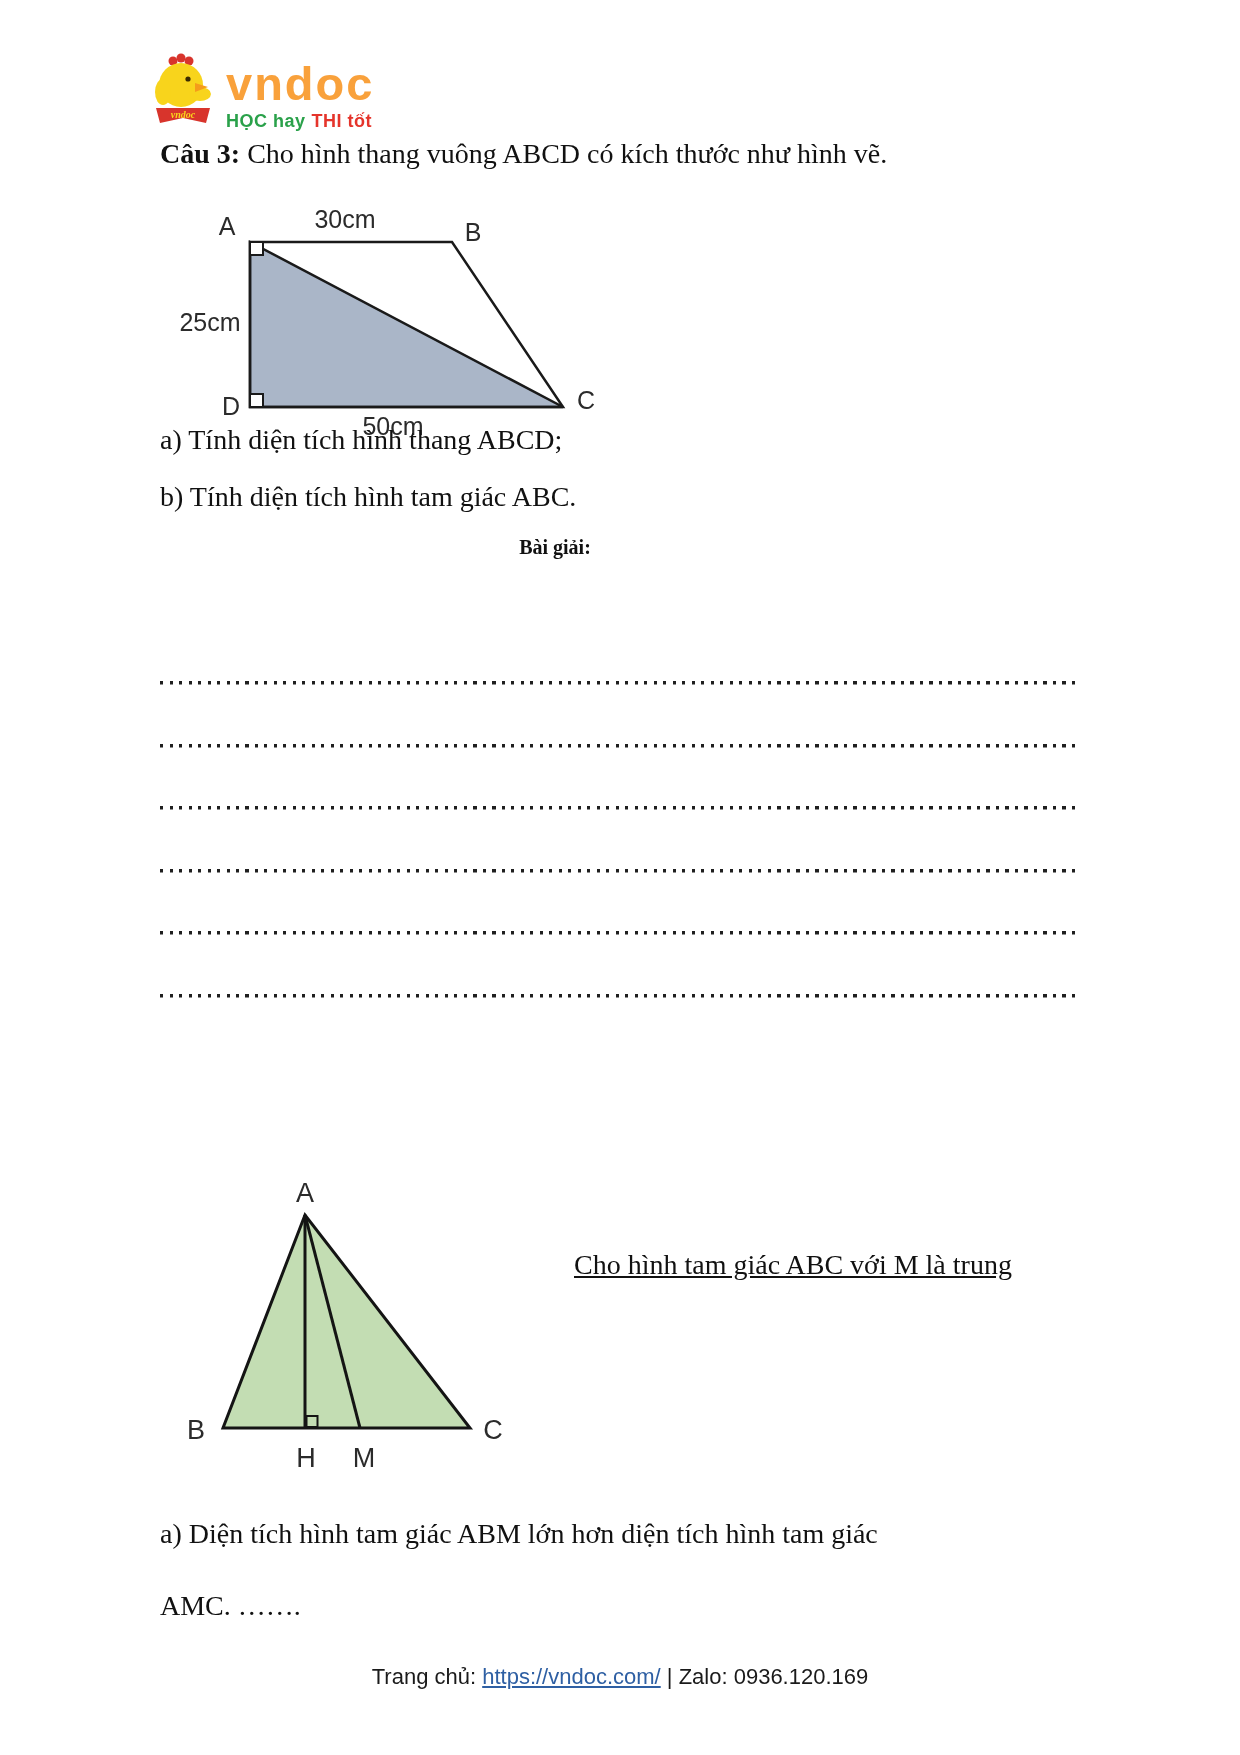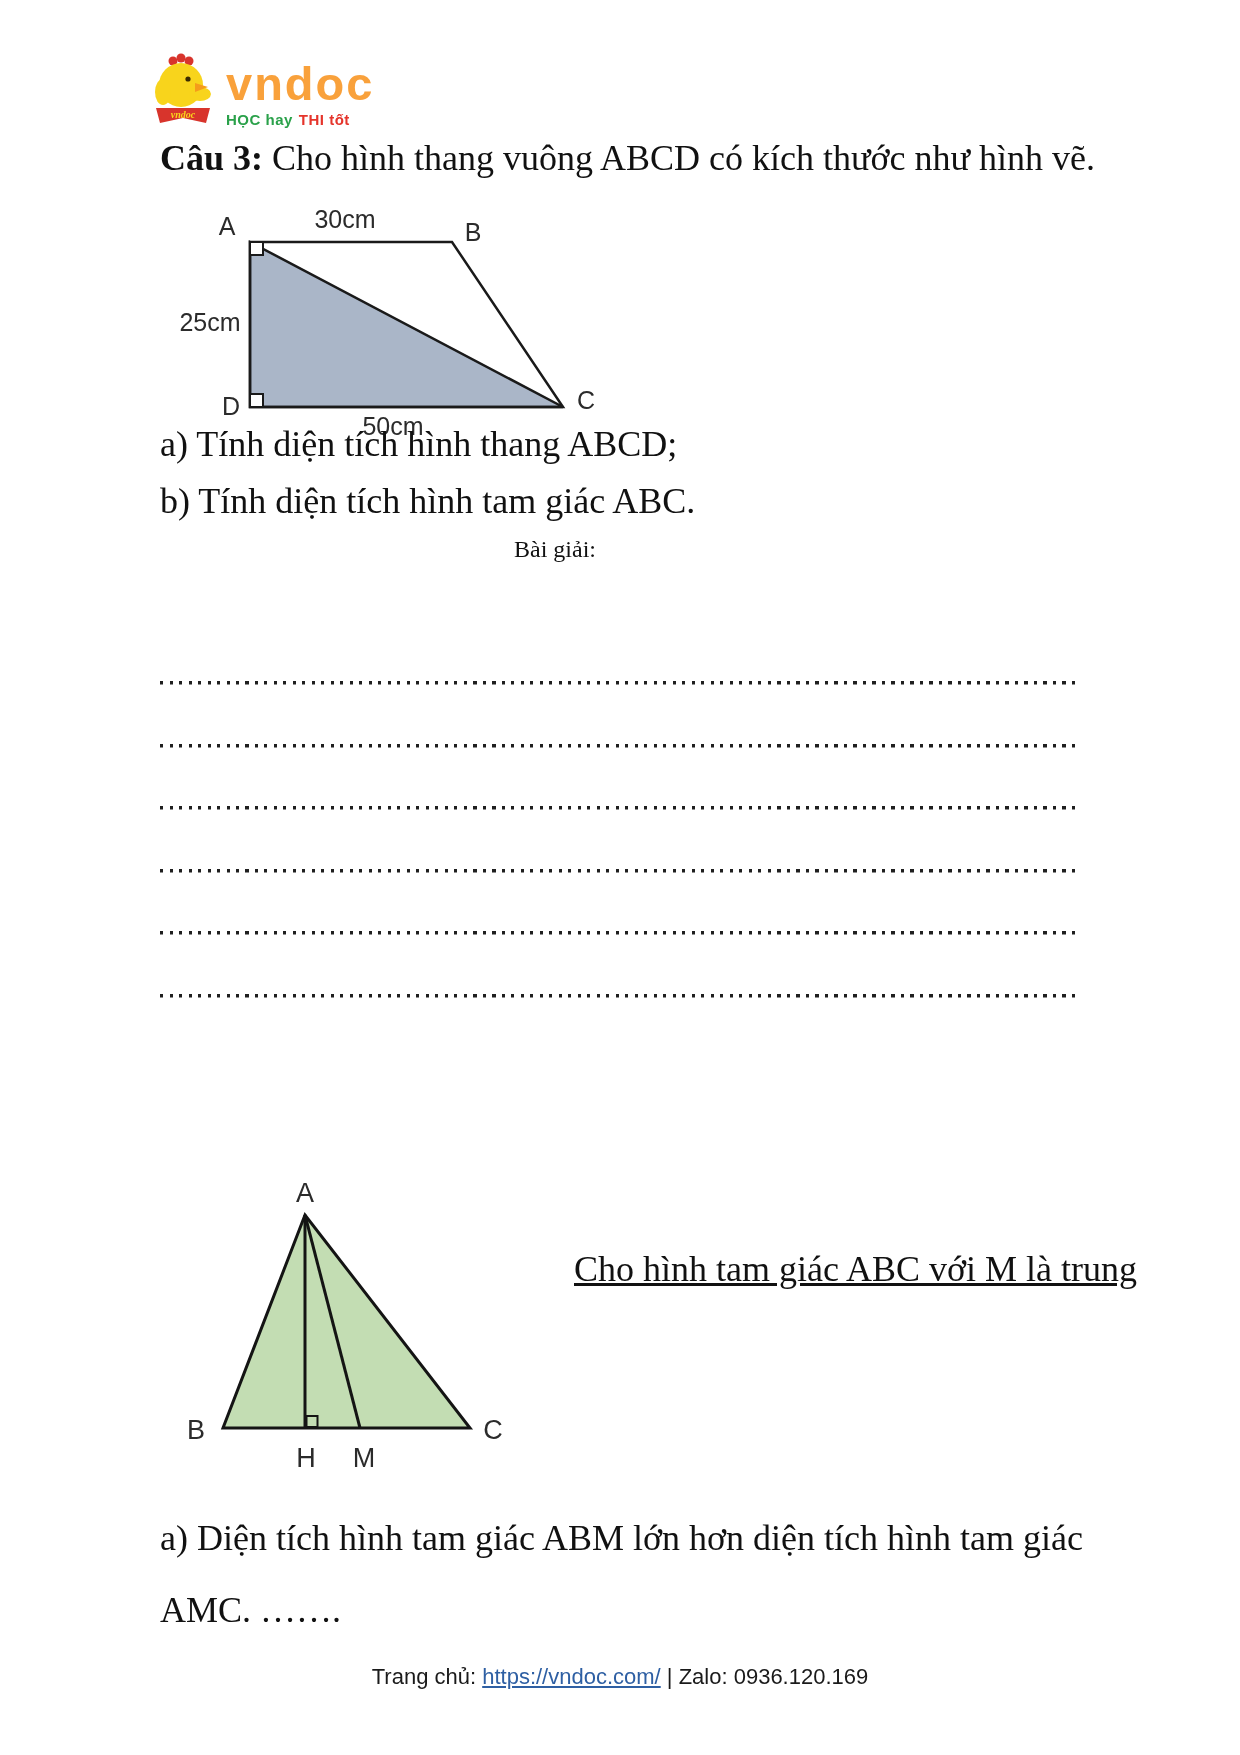--- a/index.html
+++ b/index.html
@@ -14,27 +14,27 @@
     color:#111;
   }
   
   .logo { position:absolute; left:150px; top:52px; display:flex; align-items:flex-start; }
   .logo-chick { width:66px; height:76px; }
   .logo-textcol { margin-left:10px; font-family:"Liberation Sans","DejaVu Sans",sans-serif; }
   .logo-brand {
     font-size:47px; font-weight:bold; letter-spacing:2px;
     color:#F9A13B; line-height:1; margin-top:8px;
   }
-  .logo-tagline { font-size:15px; font-weight:bold; margin-top:4px; letter-spacing:0.5px; }
+  .logo-tagline { font-size:18px; font-weight:bold; margin-top:4px; letter-spacing:0.5px; }
   .logo-tagline .tag-green { color:#2AA14A; }
   .logo-tagline .tag-red { color:#E5342B; margin-left:6px; }
   
-  .bodyline { position:absolute; left:160px; font-size:36px; line-height:1.25; white-space:nowrap; }
+  .bodyline { position:absolute; left:160px; font-size:28px; line-height:1.25; white-space:nowrap; }
   .bodyline b { font-weight:bold; }
-  .centerline { position:absolute; left:160px; width:790px; text-align:center; font-size:24px; font-weight:normal; }
+  .centerline { position:absolute; left:160px; width:790px; text-align:center; font-size:20px; font-weight:bold; }
   
   .fig { position:absolute; }
   .fig text { font-family:"Liberation Sans","DejaVu Sans",sans-serif; fill:#2b2b2b; }
   
   .answer-lines { position:absolute; left:160px; top:670px; width:918px; }
   .dotline {
     height:62.5px;
     background-image:repeating-linear-gradient(to right,#1f1f1f 0 3px,transparent 3px 9.5px);
     background-size:100% 3.5px;
     background-repeat:no-repeat;

